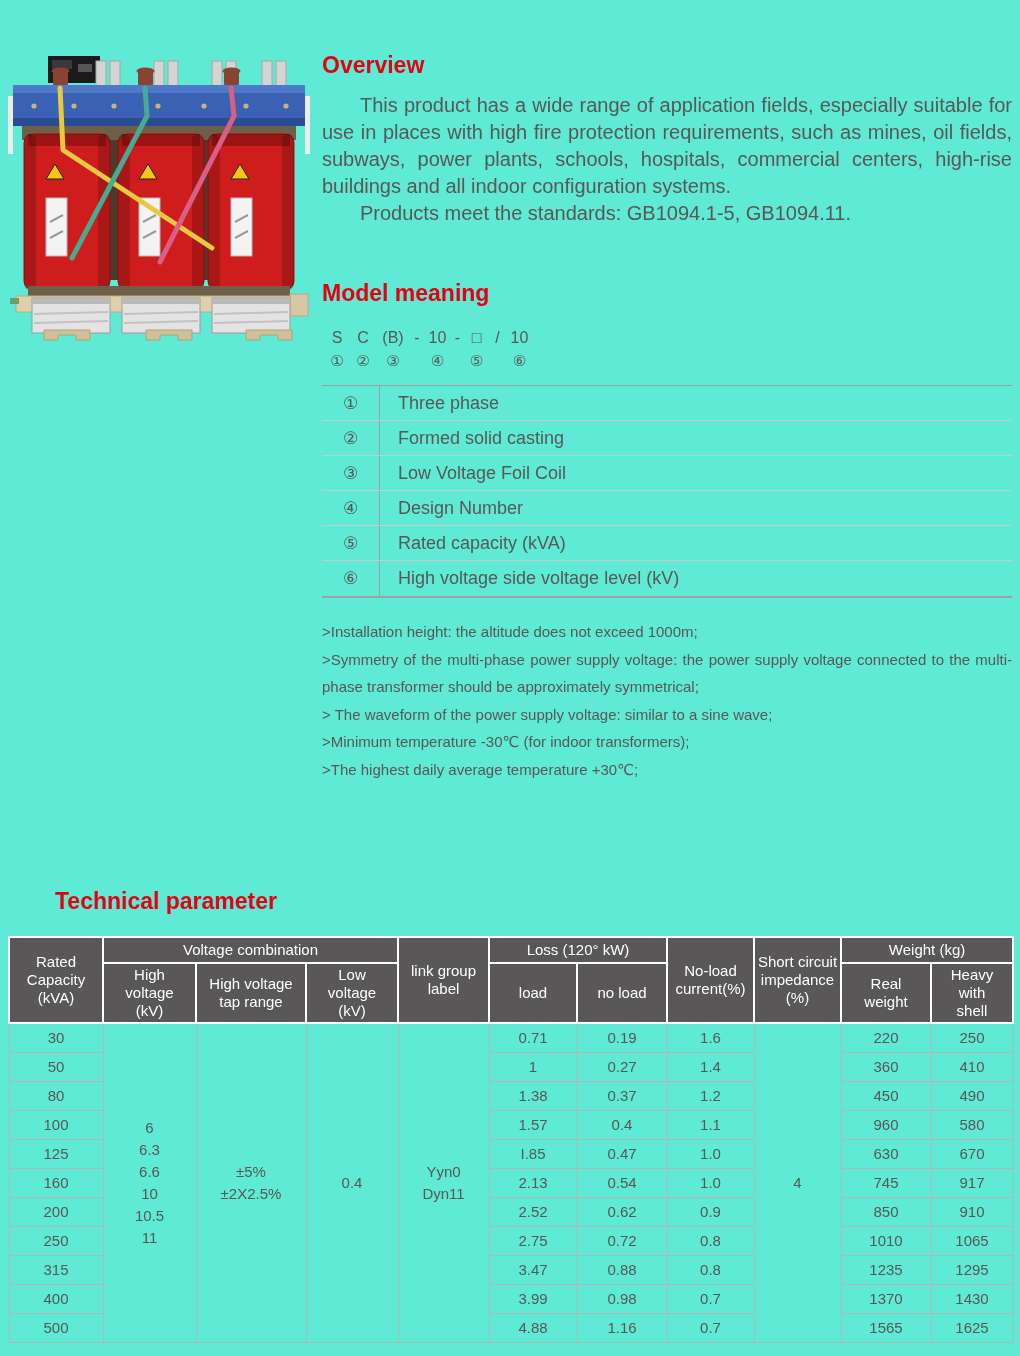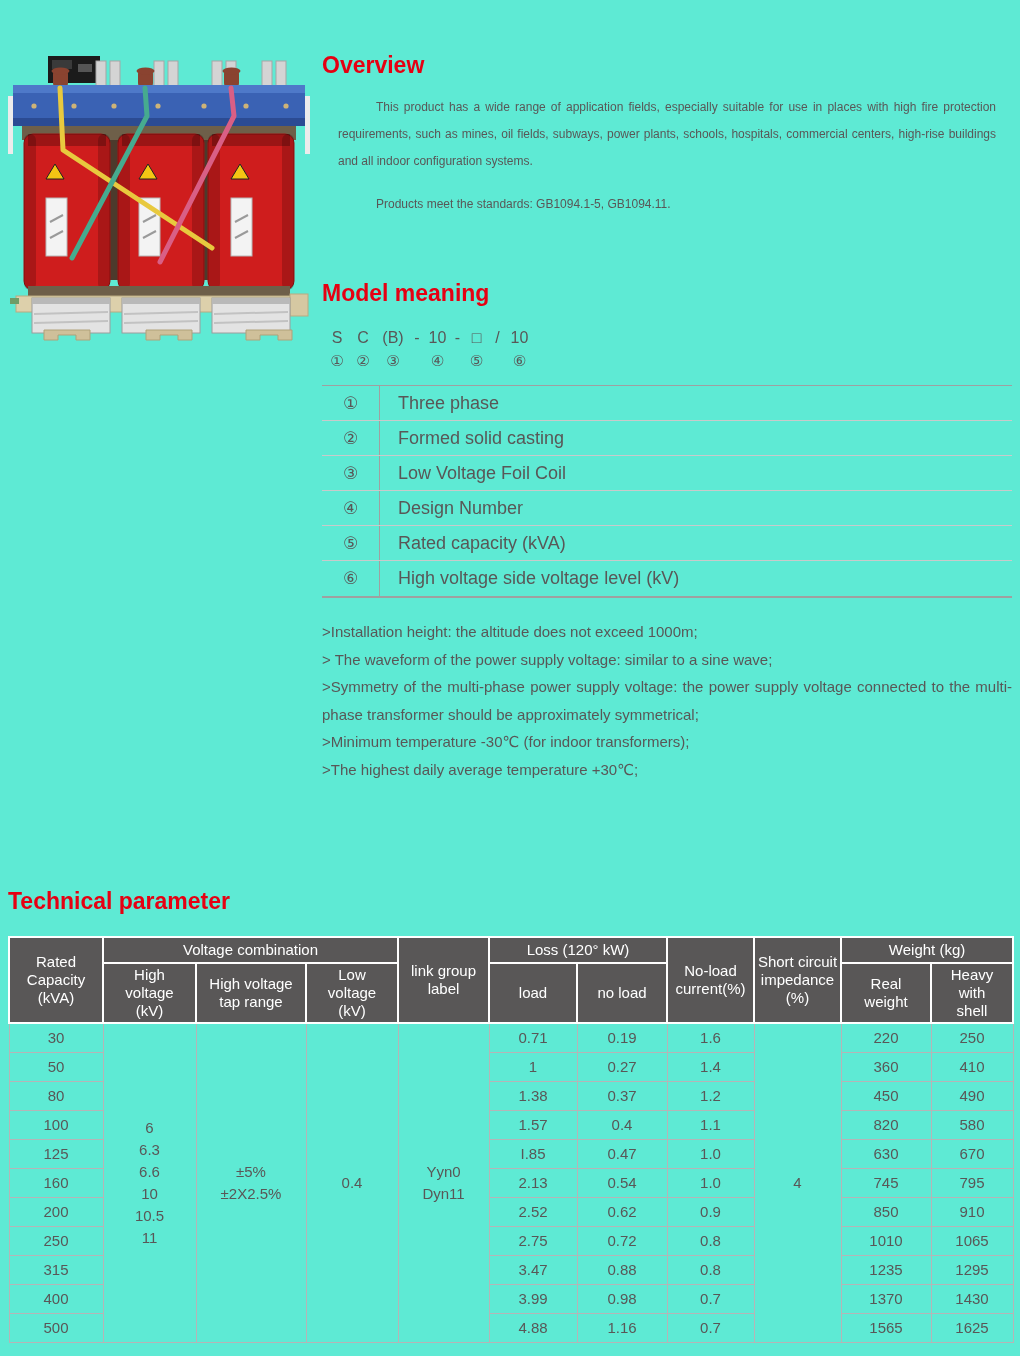--- a/index.html
+++ b/index.html
@@ -10,21 +10,21 @@
   .red-h { color:#e60012; font-size:23px; font-weight:bold; margin:0; line-height:26px; }
 
   
   .sec-overview   { position:absolute; left:322px; top:52px;  width:690px; }
   .sec-model      { position:absolute; left:322px; top:280px; width:690px; }
   .sec-conditions { position:absolute; left:322px; top:618px; width:690px; }
   .sec-technical  { position:absolute; left:8px;   top:888px; width:1004px; }
   .transformer-wrap { position:absolute; left:8px; top:52px; width:302px; height:292px; }
 
   .sec-overview h2 { margin-bottom:14px; }
-  .body-p { margin:16px; font-size:12px; line-height:27px; text-align:justify; text-indent:38px; }
+  .body-p { margin:0; font-size:20px; line-height:27px; text-align:justify; text-indent:38px; }
   .body-p.no-indent { text-indent:38px; }
 
   
   .sec-model h2 { margin-bottom:20px; }
   .model-code { display:flex; padding-left:2px; margin-bottom:13px; }
   .code-col { text-align:center; }
   .code-sym { display:block; font-size:16px; line-height:24px; }
   .code-num { display:block; font-size:15px; line-height:22px; }
 
   
@@ -33,21 +33,21 @@
   .mm-row:last-child { border-bottom:none; }
   .mm-num { width:58px; flex:0 0 58px; border-right:1px solid #9fa0a0; display:flex;
             align-items:center; justify-content:center; font-size:17px; }
   .mm-desc { display:flex; align-items:center; padding-left:18px; font-size:18px; }
 
   
   .sec-conditions h2 { margin-bottom:18px; }
   .cond-p { margin:0; font-size:15px; line-height:27.5px; text-align:justify; }
 
   
-  .sec-technical h2 { margin-bottom:22px; }
+  .sec-technical h2 { margin-bottom:22px;margin-left:47px; }
   table.tech { border-collapse:collapse; width:1004px; table-layout:fixed; }
   table.tech thead th { background:#595757; color:#fff; font-weight:normal; font-size:15px;
                         line-height:18px; border:2px solid #fff; padding:2px 2px; }
   table.tech thead tr.h1 th { height:26px; }
   table.tech thead tr.h2 th { height:53px; }
   .hs { display:block; margin:0 auto; }
   table.tech tbody td { border:1px solid #b5b5b6; font-size:15px; color:#595757;
                         text-align:center; height:29px; padding:0 2px; }
   td.stack div { line-height:22px; }
 </style>
@@ -265,22 +265,22 @@
       </div>
       <div class="mm-row">
         <span class="mm-num">⑥</span>
         <span class="mm-desc">High voltage side voltage level (kV)</span>
       </div>
     </div>
   </div>
 
   <div class="sec-conditions">
     <p class="cond-p">&gt;Installation height: the altitude does not exceed 1000m;</p>
+    <p class="cond-p">&gt;Symmetry of the multi-phase power supply voltage: the power supply voltage connected to the multi-phase transformer should be approximately symmetrical;</p>
     <p class="cond-p">&gt; The waveform of the power supply voltage: similar to a sine wave;</p>
-    <p class="cond-p">&gt;Symmetry of the multi-phase power supply voltage: the power supply voltage connected to the multi-phase transformer should be approximately symmetrical;</p>
     <p class="cond-p">&gt;Minimum temperature -30℃ (for indoor transformers);</p>
     <p class="cond-p">&gt;The highest daily average temperature +30℃;</p>
   </div>
 
   <div class="sec-technical">
     <h2 class="red-h">Technical parameter</h2>
 
     <table class="tech">
       <colgroup>
         <col style="width:94px">
@@ -374,38 +374,38 @@
           <td>0.37</td>
           <td>1.2</td>
           <td>450</td>
           <td>490</td>
         </tr>
         <tr>
           <td>100</td>
           <td>1.57</td>
           <td>0.4</td>
           <td>1.1</td>
-          <td>820</td>
+          <td>960</td>
           <td>580</td>
         </tr>
         <tr>
           <td>125</td>
           <td>I.85</td>
           <td>0.47</td>
           <td>1.0</td>
           <td>630</td>
           <td>670</td>
         </tr>
         <tr>
           <td>160</td>
           <td>2.13</td>
           <td>0.54</td>
           <td>1.0</td>
           <td>745</td>
-          <td>795</td>
+          <td>917</td>
         </tr>
         <tr>
           <td>200</td>
           <td>2.52</td>
           <td>0.62</td>
           <td>0.9</td>
           <td>850</td>
           <td>910</td>
         </tr>
         <tr>

